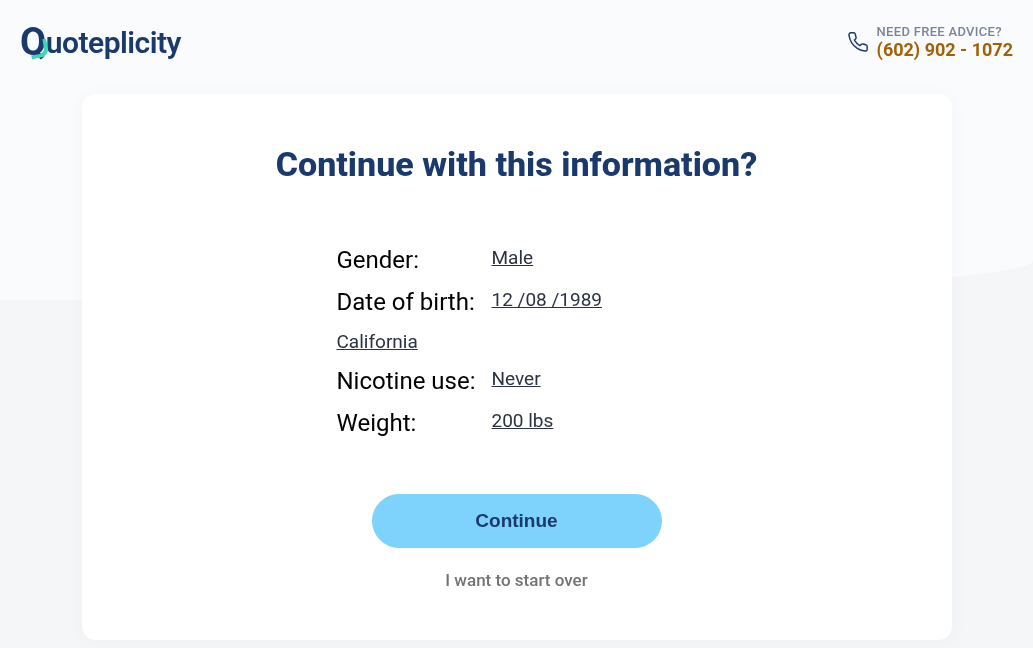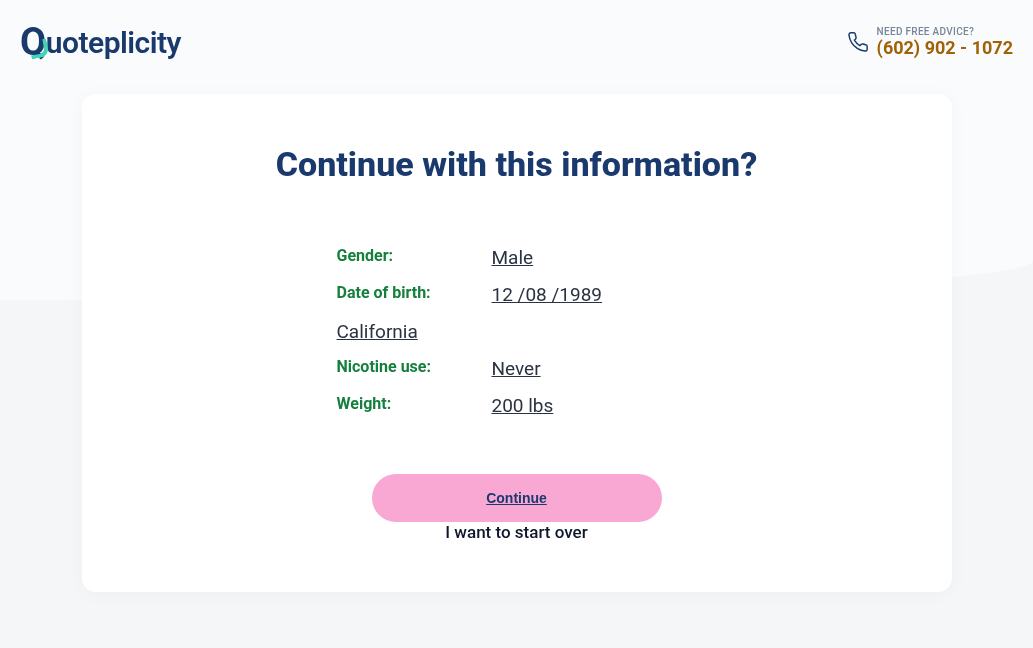--- a/index.html
+++ b/index.html
@@ -69,21 +69,21 @@
       width: 22px;
       height: 22px;
       flex-shrink: 0;
     }
     .contact-text {
       display: flex;
       flex-direction: column;
       align-items: flex-start;
     }
     .advice-label {
-      font-size: 10px;
+      font-size: 13px;
       color: #7a8599;
       font-weight: 500;
       letter-spacing: 0.3px;
     }
     .phone-number {
       font-size: 18px;
       font-weight: 700;
       color: #a16207;
     }
     .card {
@@ -107,47 +107,47 @@
       width: 360px;
       margin: 0 auto 50px;
       text-align: left;
     }
     .info-row {
       display: flex;
       padding: 7px 0;
     }
     .info-label {
       width: 155px;
-      font-size: 16px;
-      font-weight: 700;
-      color: #15803d;
+      font-size: 24px;
+      font-weight: 400;
+      color: #000000;
     }
     .info-value {
       font-size: 19px;
       color: #2a3342;
       font-weight: 400;
       text-decoration: underline;
     }
     .continue-button {
-      background: #f9a8d4;
+      background: #7dd3fc;
       border: none;
       border-radius: 28px;
       padding: 16px 60px;
-      font-size: 14px;
+      font-size: 19px;
       font-weight: 700;
       color: #1a3a6e;
       cursor: pointer;
       display: inline-block;
       min-width: 290px;
-      text-decoration: underline;
     }
     .start-over-link {
       display: block;
+      margin-top: 22px;
       font-size: 17px;
-      color: #0f172a;
+      color: #737373;
       font-weight: 500;
       cursor: pointer;
       text-decoration: none;
     }
   </style>
 </head>
 <body>
 
 <div class="background-curve"></div>
 

